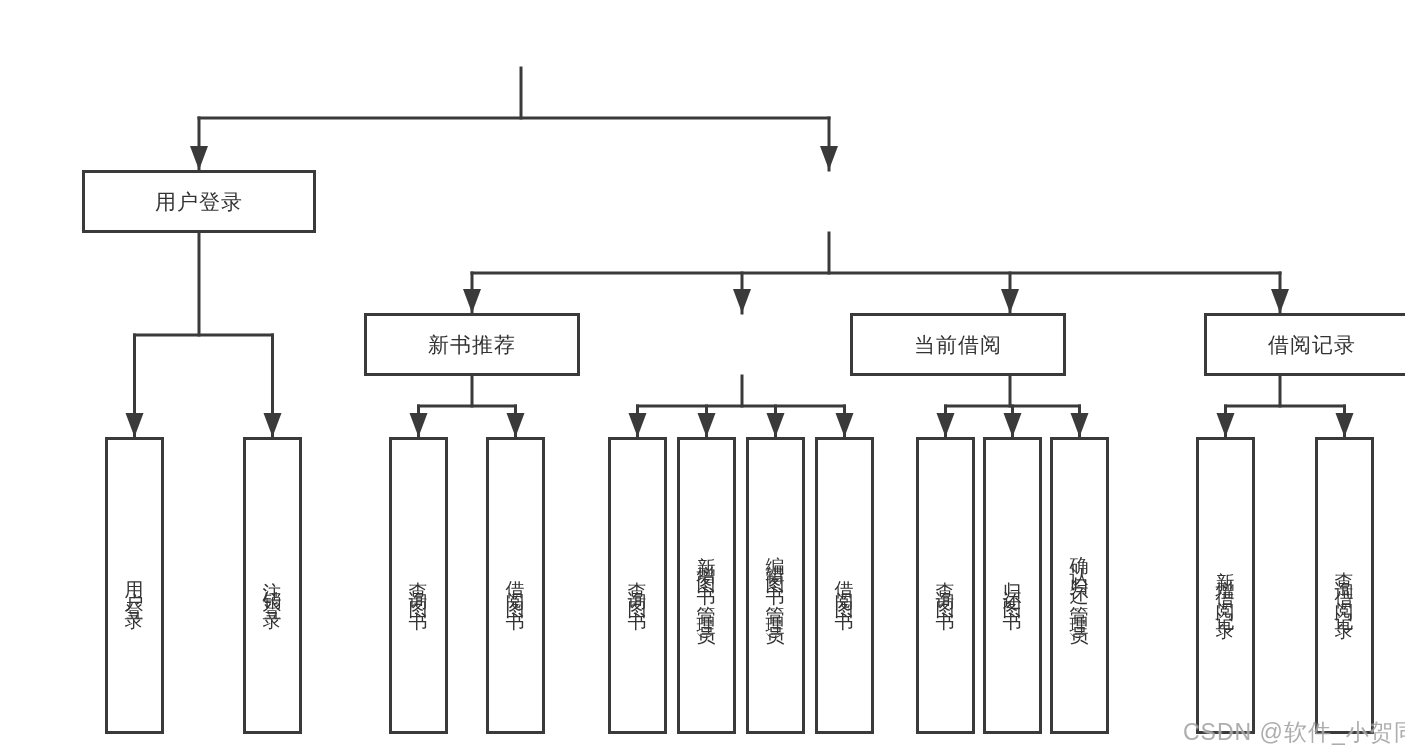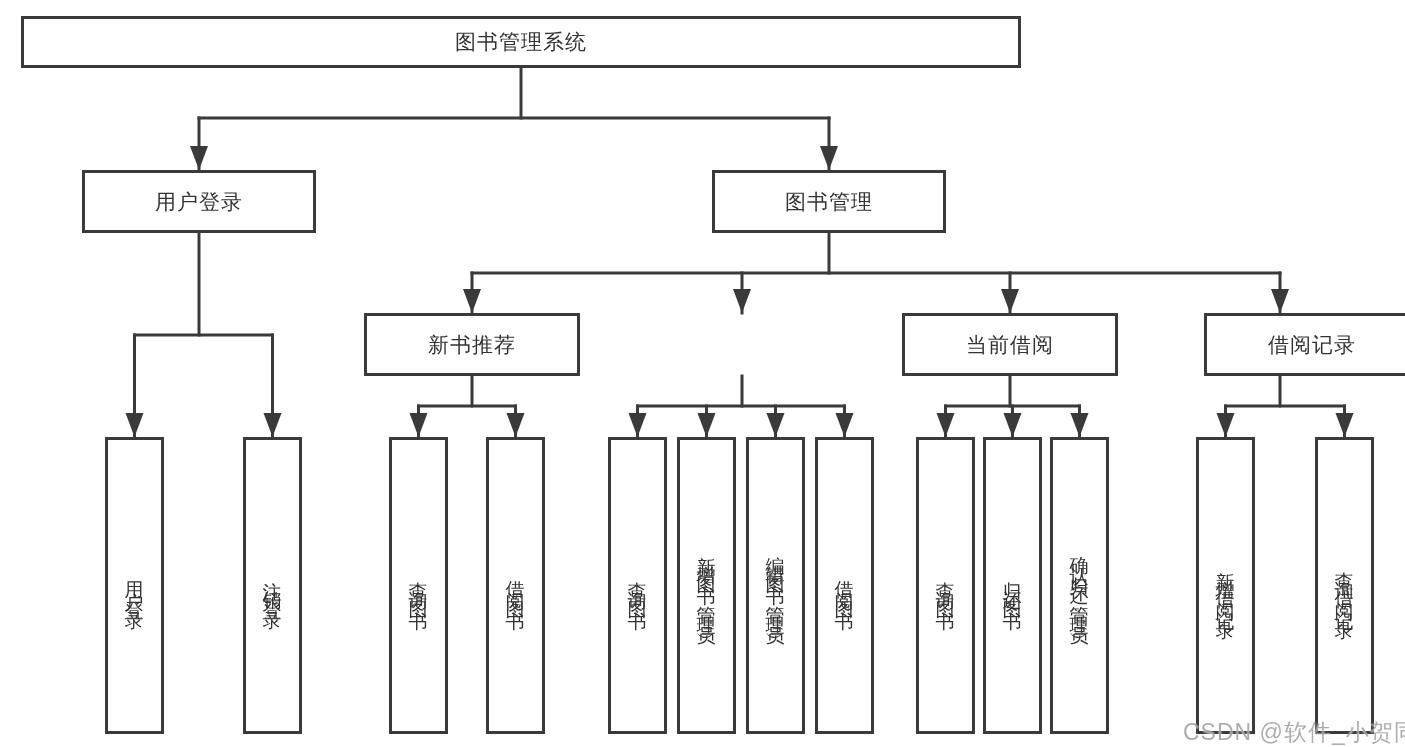--- a/index.html
+++ b/index.html
@@ -13,21 +13,21 @@
     border:3px solid #3a3a3a;display:flex;align-items:center;justify-content:center;
     color:#333333;
   }
   .hlabel{font-size:21px;letter-spacing:1px;white-space:nowrap;}
   .n-root{left:21px;top:16px;width:1000px;height:52px;}
   .n-l2a{left:82px;top:170px;width:234px;height:63px;}
   .n-l2b{left:712px;top:170px;width:234px;height:63px;}
   .n-l3{top:313px;width:216px;height:63px;}
   .n-l3a{left:364px;}
   .n-l3b{left:634px;}
-  .n-l3c{left:902px;}
+  .n-l3c{left:850px;}
   .n-l3d{left:1172px;margin-left:32px;}
   .leaf{top:437px;width:59px;height:297px;}
   .vtext{
     writing-mode:vertical-rl;text-orientation:mixed;
     font-size:19px;letter-spacing:10px;line-height:1;white-space:nowrap;
   }
   .lf1{left:105px;}  .lf2{left:243px;}
   .lf3{left:389px;}  .lf4{left:486px;}
   .lf5{left:608px;}  .lf6{left:677px;}  .lf7{left:746px;}  .lf8{left:815px;}
   .lf9{left:916px;}  .lf10{left:983px;} .lf11{left:1050px;}
@@ -85,29 +85,23 @@
         <path d="M844.5,406 L844.5,437" marker-end="url(#arrow)"></path>
         <path d="M945.5,406 L945.5,437" marker-end="url(#arrow)"></path>
         <path d="M1012.5,406 L1012.5,437" marker-end="url(#arrow)"></path>
         <path d="M1079.5,406 L1079.5,437" marker-end="url(#arrow)"></path>
         <path d="M1225.5,406 L1225.5,437" marker-end="url(#arrow)"></path>
         <path d="M1344.5,406 L1344.5,437" marker-end="url(#arrow)"></path>
       </g>
     </g>
   </svg>
 
-  <div class="node n-root">
-    <span class="hlabel">图书管理系统</span>
-  </div>
 
   <div class="node n-l2a">
     <span class="hlabel">用户登录</span>
-  </div>
-  <div class="node n-l2b">
-    <span class="hlabel">图书管理</span>
   </div>
 
   <div class="node n-l3 n-l3a">
     <span class="hlabel">新书推荐</span>
   </div>
   <div class="node n-l3 n-l3c">
     <span class="hlabel">当前借阅</span>
   </div>
   <div class="node n-l3 n-l3d">
     <span class="hlabel">借阅记录</span>

